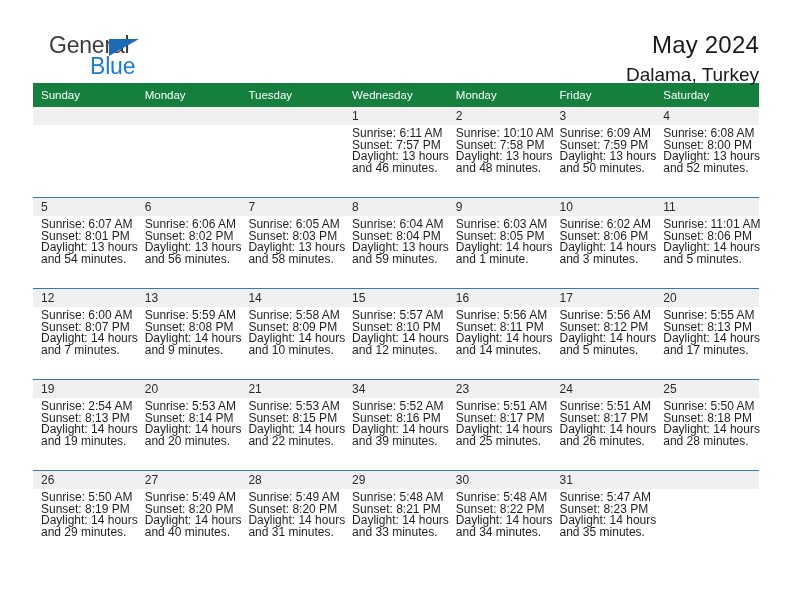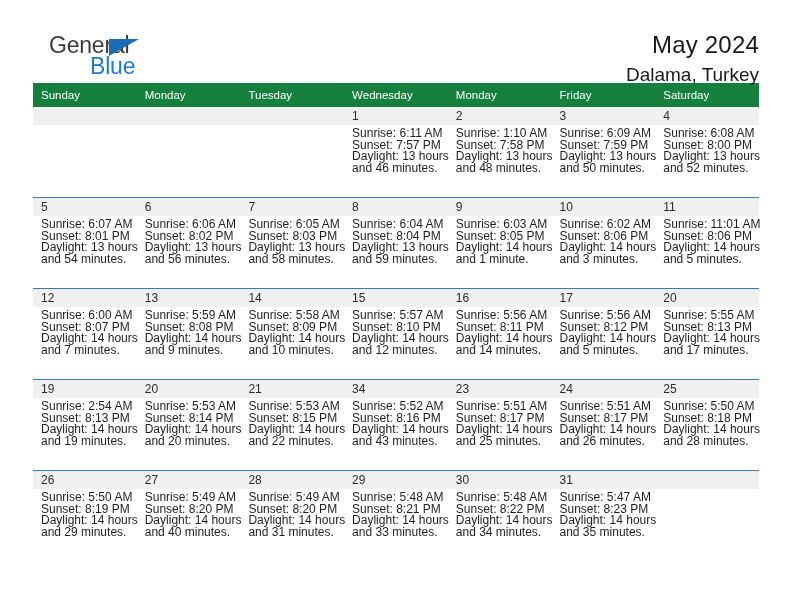--- a/index.html
+++ b/index.html
@@ -181,21 +181,21 @@
                 <div class="line">Sunset: 7:57 PM</div>
                 <div class="line">Daylight: 13 hours</div>
                 <div class="line">and 46 minutes.</div>
               </div>
             </div>
           </td>
           <td class="cell">
             <div class="cell-inner">
               <div class="daynum-strip">2</div>
               <div class="cell-body">
-                <div class="line">Sunrise: 1:10 AM</div>
+                <div class="line">Sunrise: 10:10 AM</div>
                 <div class="line">Sunset: 7:58 PM</div>
                 <div class="line">Daylight: 13 hours</div>
                 <div class="line">and 48 minutes.</div>
               </div>
             </div>
           </td>
           <td class="cell">
             <div class="cell-inner">
               <div class="daynum-strip">3</div>
               <div class="cell-body">
@@ -410,21 +410,21 @@
               </div>
             </div>
           </td>
           <td class="cell">
             <div class="cell-inner">
               <div class="daynum-strip">34</div>
               <div class="cell-body">
                 <div class="line">Sunrise: 5:52 AM</div>
                 <div class="line">Sunset: 8:16 PM</div>
                 <div class="line">Daylight: 14 hours</div>
-                <div class="line">and 43 minutes.</div>
+                <div class="line">and 39 minutes.</div>
               </div>
             </div>
           </td>
           <td class="cell">
             <div class="cell-inner">
               <div class="daynum-strip">23</div>
               <div class="cell-body">
                 <div class="line">Sunrise: 5:51 AM</div>
                 <div class="line">Sunset: 8:17 PM</div>
                 <div class="line">Daylight: 14 hours</div>

